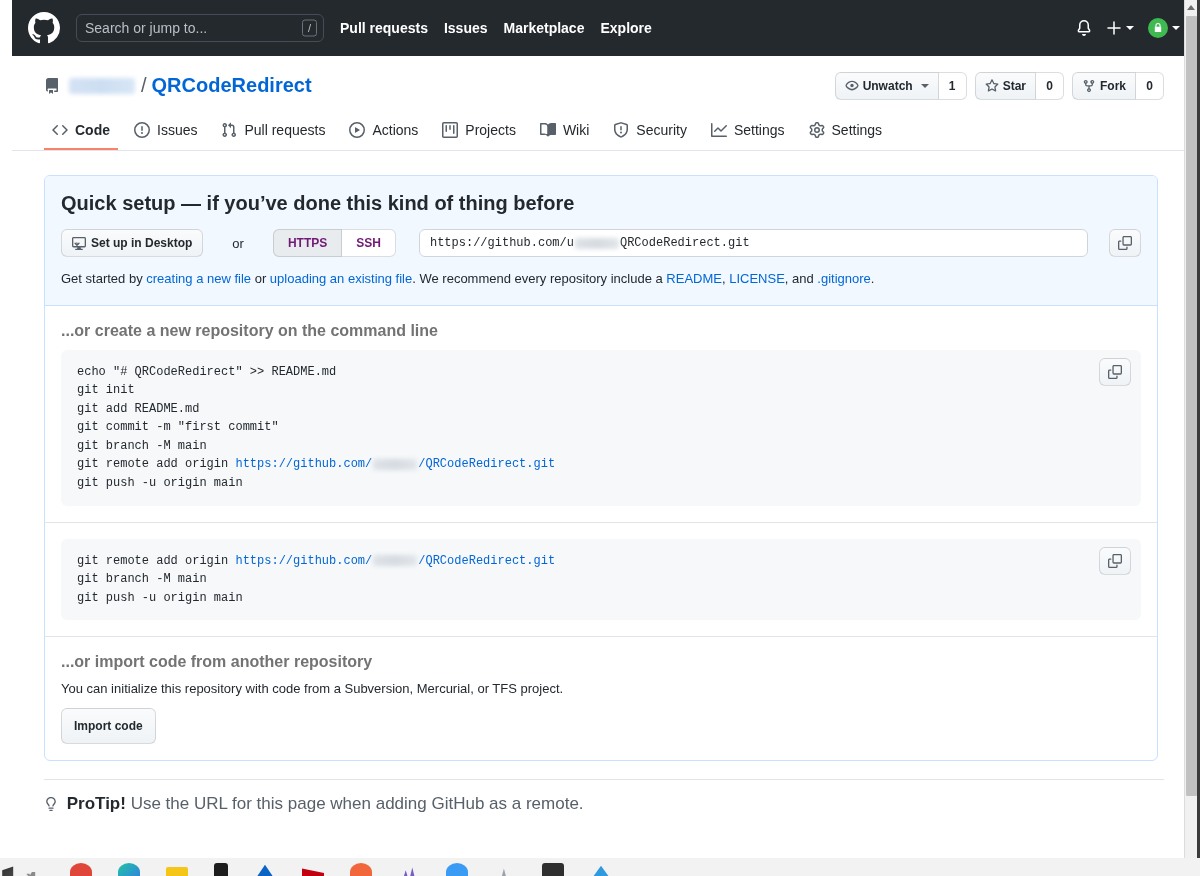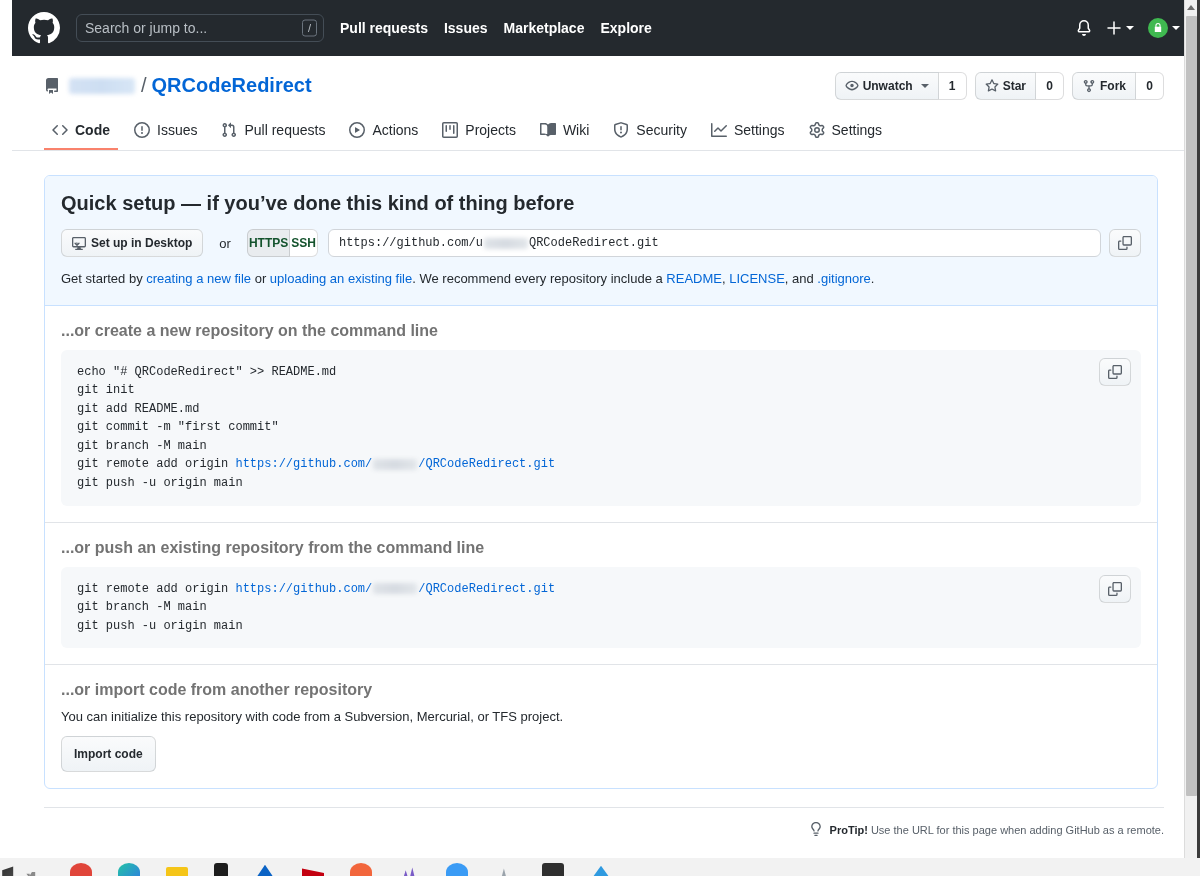--- a/index.html
+++ b/index.html
@@ -222,21 +222,21 @@
     background: #f1f8ff;
     padding: 16px;
     border-bottom: 1px solid #c8e1ff;
   }
   .quick-setup h2 {
     margin: 0 0 14px 0;
     font-size: 20px;
     font-weight: bold;
     color: #24292e;
   }
-  .setup-row { display: flex; align-items: center; gap: 0; }
+  .setup-row { display: flex; align-items: center; gap: 13px; }
   .desktop-btn {
     border: 1px solid rgba(27,31,35,0.15);
     border-radius: 6px;
     background: linear-gradient(180deg,#fafbfc,#eff3f6);
     font-size: 12px;
     font-weight: bold;
     color: #24292e;
     height: 28px;
     display: flex;
     align-items: center;
@@ -244,24 +244,24 @@
     padding: 0 10px;
     cursor: pointer;
   }
   .desktop-btn svg { fill: #586069; width: 14px; height: 14px; }
   .or-text { color: #24292e; font-size: 13px; margin: 0 16px; }
   .proto-toggle { display: flex; height: 28px; }
   .proto-btn {
     border: 1px solid rgba(27,31,35,0.15);
     font-size: 12px;
     font-weight: bold;
-    color: #14532d;
-    display: flex;
-    align-items: center;
-    padding: 0 1px;
+    color: #701a75;
+    display: flex;
+    align-items: center;
+    padding: 0 14px;
     cursor: pointer;
     background: #fff;
   }
   .proto-btn:first-child { border-radius: 6px 0 0 6px; }
   .proto-btn:last-child { border-radius: 0 6px 6px 0; border-left: 0; }
   .proto-btn.selected { background: #e9ecef; }
   .url-field {
     flex: 1 1 auto;
     height: 28px;
     border: 1px solid #d1d5da;
@@ -360,22 +360,22 @@
     padding: 0 12px;
     cursor: pointer;
     font-family: "Liberation Sans", sans-serif;
   }
 
   
   .protip {
     margin-top: 18px;
     border-top: 1px solid #e1e4e8;
     padding: 14px 0 10px 0;
-    text-align: right;
-    font-size: 11px;
+    text-align: left;
+    font-size: 17px;
     color: #586069;
   }
   .protip .bulb { color: #586069; margin-right: 4px; }
   .protip b { color: #24292e; }
 
   
   .scrollbar {
     position: absolute;
     right: 3px; top: 0;
     width: 13px; height: 858px;
@@ -623,21 +623,20 @@
             <div class="code-copy">
               <svg viewBox="0 0 16 16">
                   <path d="M0 6.75C0 5.784.784 5 1.75 5h1.5a.75.75 0 010 1.5h-1.5a.25.25 0 00-.25.25v7.5c0 .138.112.25.25.25h7.5a.25.25 0 00.25-.25v-1.5a.75.75 0 011.5 0v1.5A1.75 1.75 0 019.25 16h-7.5A1.75 1.75 0 010 14.25v-7.5z"></path>
                   <path d="M5 1.75C5 .784 5.784 0 6.75 0h7.5C15.216 0 16 .784 16 1.75v7.5A1.75 1.75 0 0114.25 11h-7.5A1.75 1.75 0 015 9.25v-7.5zm1.75-.25a.25.25 0 00-.25.25v7.5c0 .138.112.25.25.25h7.5a.25.25 0 00.25-.25v-7.5a.25.25 0 00-.25-.25h-7.5z"></path>
                 </svg>
             </div>
           </div>
         </div>
 
         <div class="cli-section">
-          <h3>...or push an existing repository from the command line</h3>
           <div class="code-wrap">
             <pre class="code" id="push-code">git remote add origin <span class="lnk">https://github.com/<span class="blur-inline"></span>/QRCodeRedirect.git</span>
 git branch -M main
 git push -u origin main</pre>
             <div class="code-copy">
               <svg viewBox="0 0 16 16">
                   <path d="M0 6.75C0 5.784.784 5 1.75 5h1.5a.75.75 0 010 1.5h-1.5a.25.25 0 00-.25.25v7.5c0 .138.112.25.25.25h7.5a.25.25 0 00.25-.25v-1.5a.75.75 0 011.5 0v1.5A1.75 1.75 0 019.25 16h-7.5A1.75 1.75 0 010 14.25v-7.5z"></path>
                   <path d="M5 1.75C5 .784 5.784 0 6.75 0h7.5C15.216 0 16 .784 16 1.75v7.5A1.75 1.75 0 0114.25 11h-7.5A1.75 1.75 0 015 9.25v-7.5zm1.75-.25a.25.25 0 00-.25.25v7.5c0 .138.112.25.25.25h7.5a.25.25 0 00.25-.25v-7.5a.25.25 0 00-.25-.25h-7.5z"></path>
                 </svg>
             </div>

